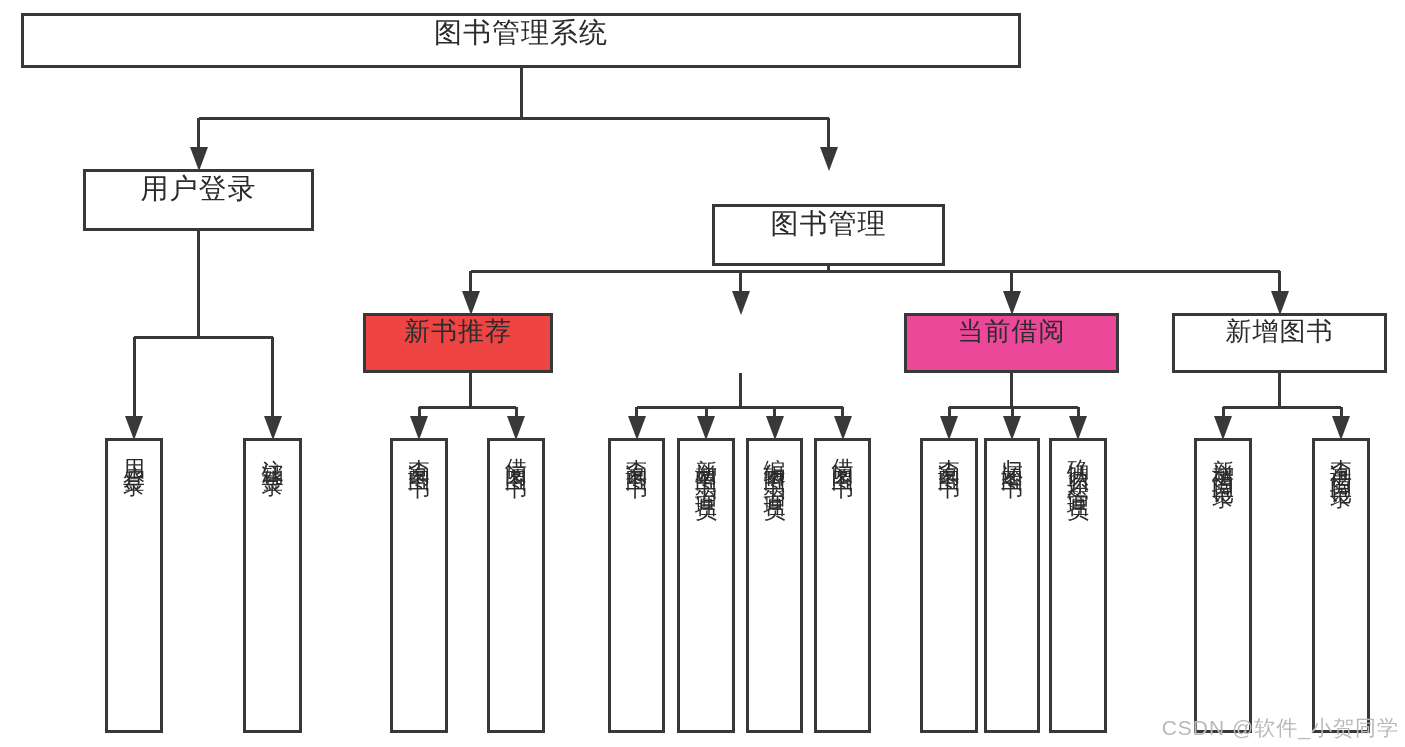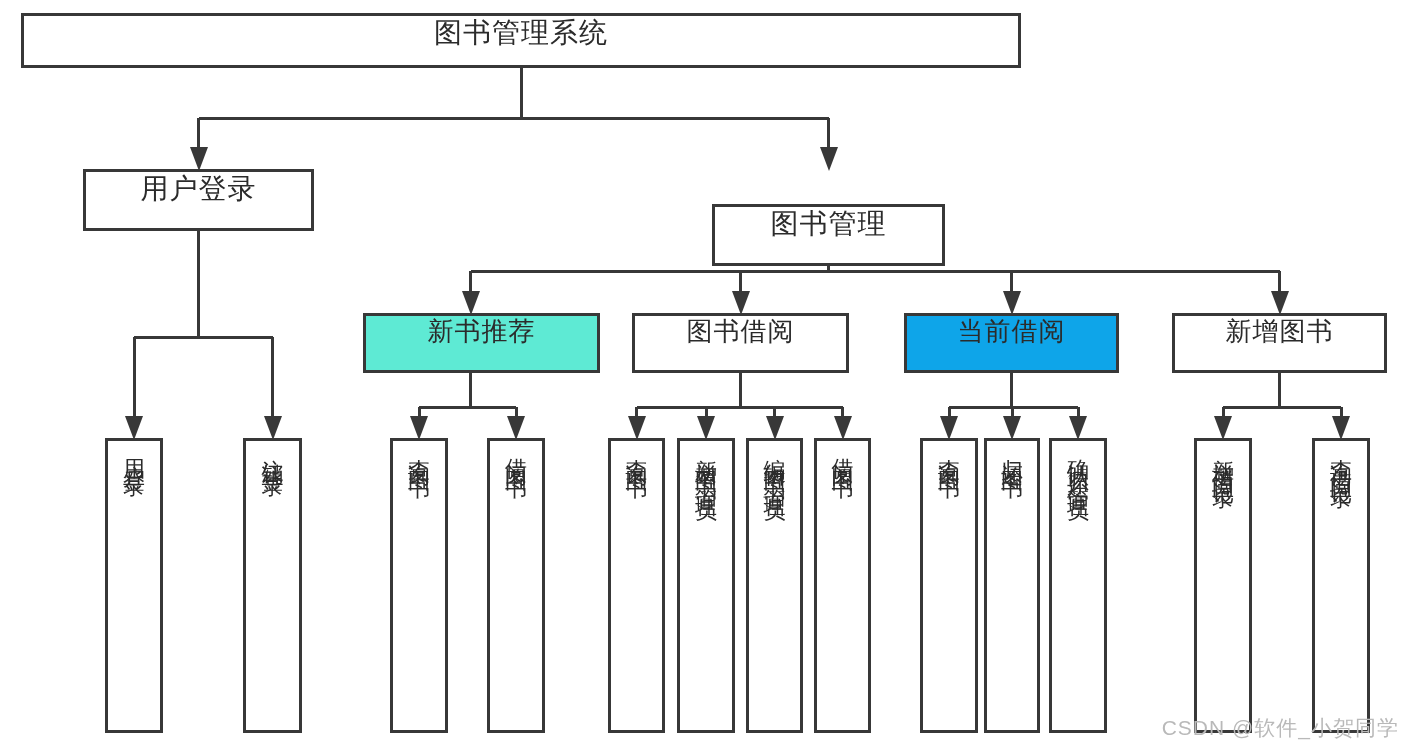--- a/index.html
+++ b/index.html
@@ -116,27 +116,24 @@
     <div class="arrow" style="left: 1332px; top: 416px; border-top-color: rgb(56, 56, 56);"></div>
     <div class="node lv1" style="left: 21px; top: 13px; width: 1000px; height: 55px; border-color: rgb(56, 56, 56); background: rgb(255, 255, 255); color: rgb(43, 43, 43);">
       <span>图书管理系统</span>
     </div>
     <div class="node lv2" style="left: 83px; top: 169px; width: 231px; height: 62px; border-color: rgb(56, 56, 56); background: rgb(255, 255, 255); color: rgb(43, 43, 43);">
       <span>用户登录</span>
     </div>
     <div class="node lv2" style="left: 712px; top: 169px; width: 233px; height: 62px; border-color: rgb(56, 56, 56); background: rgb(255, 255, 255); color: rgb(43, 43, 43); margin-top: 35px;">
       <span>图书管理</span>
     </div>
-    <div class="node lv3" style="left: 363px; top: 313px; width: 237px; height: 60px; border-color: rgb(56, 56, 56); background: #5eead4; color: rgb(43, 43, 43);">
+    <div class="node lv3" style="left: 363px; top: 313px; width: 190px; height: 60px; border-color: rgb(56, 56, 56); background: #ef4444; color: rgb(43, 43, 43);">
       <span>新书推荐</span>
     </div>
-    <div class="node lv3" style="left: 632px; top: 313px; width: 217px; height: 60px; border-color: rgb(56, 56, 56); background: rgb(255, 255, 255); color: rgb(43, 43, 43);">
-      <span>图书借阅</span>
-    </div>
-    <div class="node lv3" style="left: 904px; top: 313px; width: 215px; height: 60px; border-color: rgb(56, 56, 56); background: #0ea5e9; color: rgb(43, 43, 43);">
+    <div class="node lv3" style="left: 904px; top: 313px; width: 215px; height: 60px; border-color: rgb(56, 56, 56); background: #ec4899; color: rgb(43, 43, 43);">
       <span>当前借阅</span>
     </div>
     <div class="node lv3" style="left: 1172px; top: 313px; width: 215px; height: 60px; border-color: rgb(56, 56, 56); background: rgb(255, 255, 255); color: rgb(43, 43, 43);">
       <span>新增图书</span>
     </div>
     <div class="node lv4" style="left: 105px; top: 438px; width: 58px; height: 295px; border-color: rgb(56, 56, 56); background: rgb(255, 255, 255); color: rgb(43, 43, 43);">
       <span>用户登录</span>
     </div>
     <div class="node lv4" style="left: 243px; top: 438px; width: 59px; height: 295px; border-color: rgb(56, 56, 56); background: rgb(255, 255, 255); color: rgb(43, 43, 43);">
       <span>注销登录</span>

